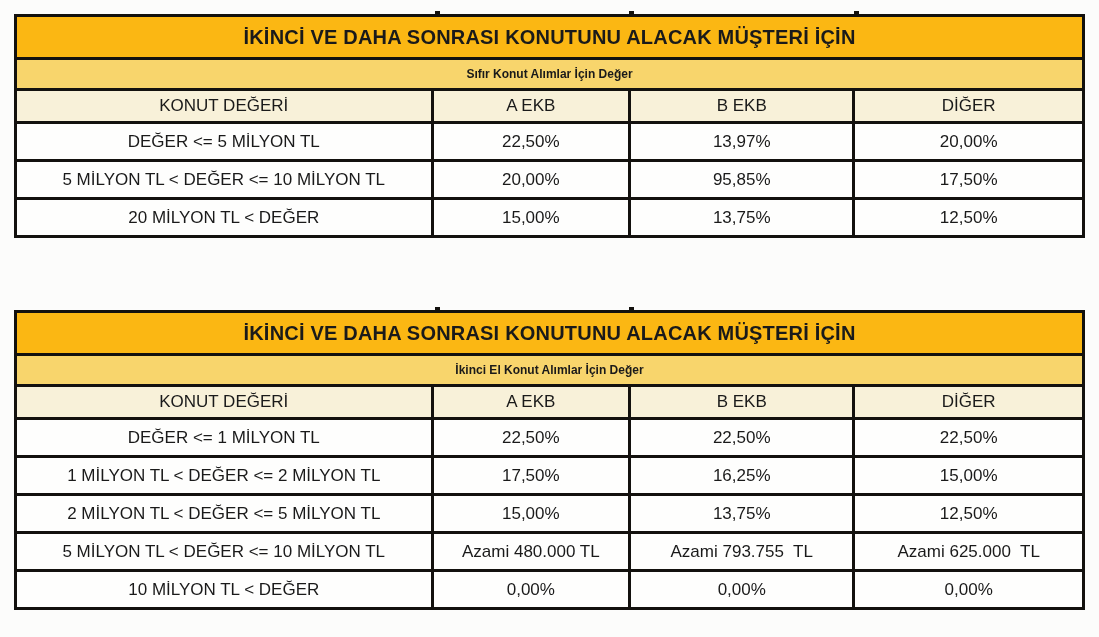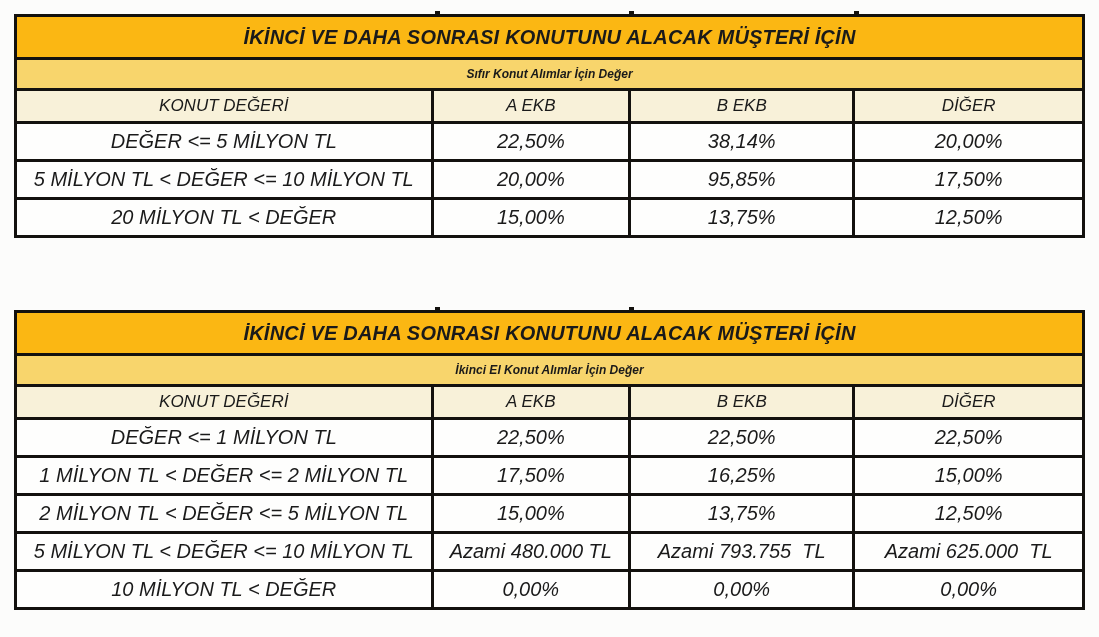--- a/index.html
+++ b/index.html
@@ -16,21 +16,20 @@
   }
   .tbl-wrap { position: absolute; left: 14px; width: 1071px; }
   .tbl-wrap.first  { top: 14px; }
   .tbl-wrap.second { top: 310px; }
 
   table.rate-table {
     width: 100%;
     border-collapse: collapse;
     table-layout: fixed;
     color: var(--text, #1a1a1a);
-    font-style: italic;
   }
   table.rate-table td {
     border: 3px solid var(--border, #13110e);
     text-align: center;
     vertical-align: middle;
     padding: 0 4px;
     overflow: hidden;
     white-space: pre-wrap;
   }
   tr.title-row td {
@@ -48,21 +47,21 @@
     margin-top: 48px;
   }
   tr.colhead-row td {
     height: 30px;
     background: var(--colheader_bg, #f8f1d9);
     font-size: 17px;
   }
   tr.data-row td {
     height: 35px;
     background: var(--row_bg, #fefefd);
-    font-size: 20px;
+    font-size: 17px;
   }
   
   .tick {
     position: absolute;
     top: -3px;
     width: 5px;
     height: 4px;
     background: var(--border, #13110e);
   }
   .tick.t1 { left: 421px; }
@@ -94,21 +93,21 @@
       </tr>
       <tr class="colhead-row">
         <td>KONUT DEĞERİ</td>
         <td>A EKB</td>
         <td>B EKB</td>
         <td>DİĞER</td>
       </tr>
       <tr class="data-row">
         <td>DEĞER &lt;= 5 MİLYON TL</td>
         <td>22,50%</td>
-        <td>38,14%</td>
+        <td>13,97%</td>
         <td>20,00%</td>
       </tr>
       <tr class="data-row">
         <td>5 MİLYON TL &lt; DEĞER &lt;= 10 MİLYON TL</td>
         <td>20,00%</td>
         <td>95,85%</td>
         <td>17,50%</td>
       </tr>
       <tr class="data-row">
         <td>20 MİLYON TL &lt; DEĞER</td>

